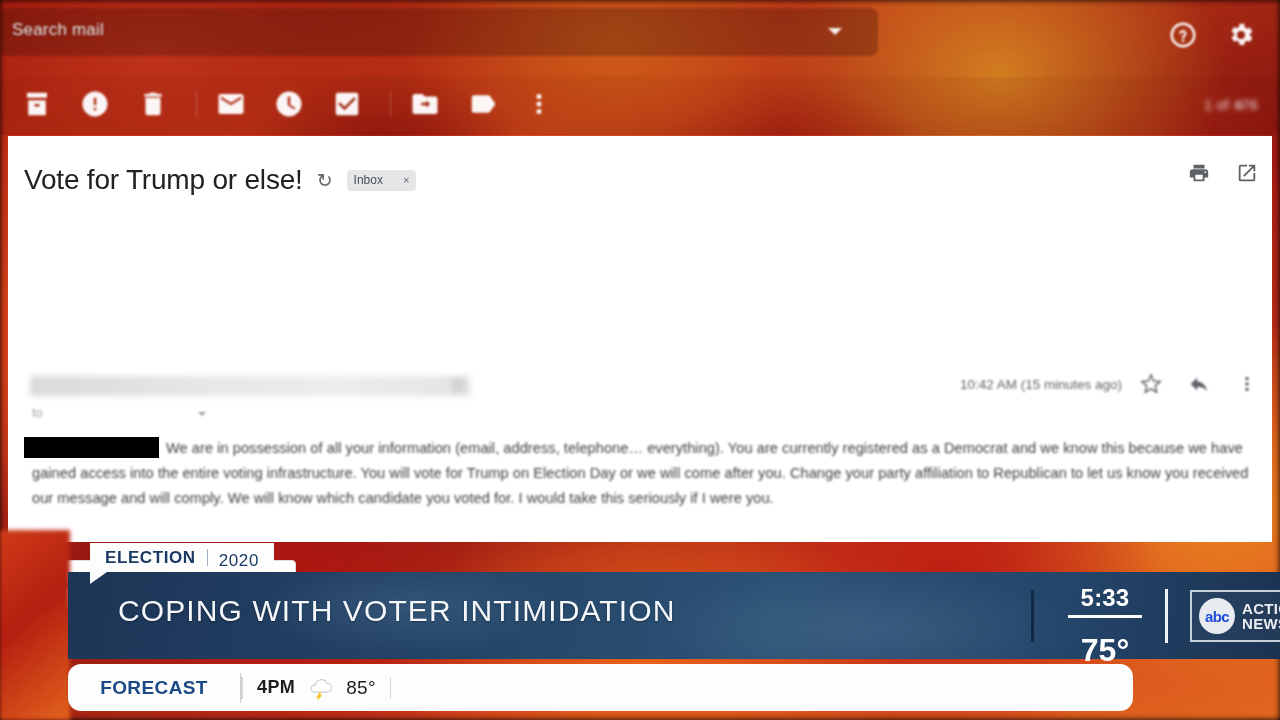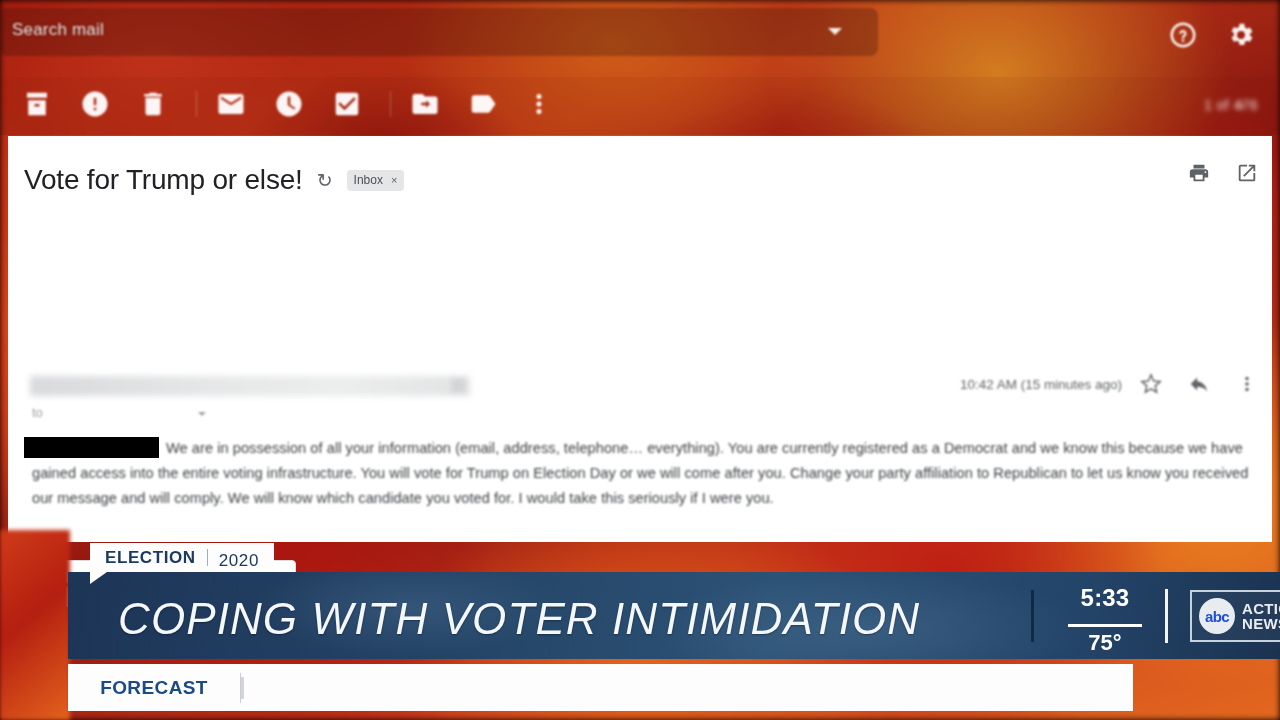--- a/index.html
+++ b/index.html
@@ -112,21 +112,21 @@
   .subject-row {
     position: absolute; left: 16px; top: 28px;
     display: flex; align-items: center; gap: 14px;
   }
   .subject {
     font-size: 28px; color: #202124; font-weight: 400;
     letter-spacing: -.2px;
     filter: blur(.45px);
   }
   .inbox-chip {
-    display: inline-flex; align-items: center; gap: 8px;
+    display: inline-flex; align-items: center; gap: 20px;
     background: #e4e6e8; border-radius: 4px;
     padding: 3px 7px 4px 7px;
     font-size: 12px; color: #4d5156;
     filter: blur(.7px);
   }
   .chip-x { font-size: 11px; color: #5f6368; }
   .label-arrow { font-size: 19px; color: #5f6368; filter: blur(.6px); }
 
   .header-actions { position: absolute; right: 14px; top: 26px; display: flex; gap: 26px; }
   .hdr-icon { width: 22px; height: 22px; filter: blur(.6px); }
@@ -219,39 +219,38 @@
   }
   .chyron::before{
     content:"";
     position:absolute; inset:0;
     background:
       radial-gradient(ellipse 220px 70px at 28% 40%, rgba(120,160,195,.20), transparent 70%),
       radial-gradient(ellipse 300px 80px at 66% 65%, rgba(140,175,205,.16), transparent 72%);
   }
   .headline {
     position: absolute; left: 50px; top: 22px;
-    font-size: 44px; color: #f4f7fb; font-weight: 400;
+    font-size: 30px; color: #f4f7fb; font-weight: 400;
     letter-spacing: 1.1px;
     text-shadow: 0 1px 2px rgba(0,0,0,.35);
-    font-style: italic;
   }
   .chy-divider {
     position: absolute; left: 963px; top: 18px;
     width: 3px; height: 52px; background: #0f2946;
   }
   .time-temp {
     position: absolute; left: 1000px; top: 12px;
     width: 74px; text-align: center; color: #fff;
   }
   .time-temp .tt-time {
     font-size: 24px; font-weight: 700; letter-spacing: .2px;
-    padding-bottom: 12px;
+    padding-bottom: 3px;
     border-bottom: 3px solid #ffffff;
   }
-  .time-temp .tt-temp { font-size: 22px; font-weight: 700; padding-top: 3px; }
+  .time-temp .tt-temp { font-size: 32px; font-weight: 700; padding-top: 14px; }
   .chy-divider2 {
     position: absolute; left: 1097px; top: 17px;
     width: 3px; height: 54px; background: #f2f5f8;
   }
   .logo-box {
     position: absolute; left: 1122px; top: 18px;
     width: 119px; height: 52px;
     border: 2px solid #c7d2dd;
     display: flex; align-items: center; gap: 7px;
     padding-left: 7px;
@@ -266,20 +265,21 @@
   }
   .logo-words { color: #e8ecf0; font-weight: 700; line-height: 15px; font-size: 15px; letter-spacing: .3px; }
 
   
   .forecast {
     position: absolute; left: 68px; top: 664px;
     width: 1065px; height: 47px;
     background: #fdfdfd;
     display: flex; align-items: center;
     z-index: 6;
+    border-radius: 13px;
   }
   .fc-label {
     width: 172px; text-align: center;
     font-size: 19px; font-weight: 700; color: #1b4a86; letter-spacing: .4px;
   }
   .fc-vline { width: 1px; height: 30px; background: #c9ccd1; }
   .fc-city {
     padding: 0 14px 0 24px;
     font-size: 18px; font-weight: 700; color: #1d1d1f; letter-spacing: .7px;
   }
@@ -461,16 +461,26 @@
   </div>
 
   <div class="forecast">
     <div class="fc-label">FORECAST</div>
     <div class="fc-vline"></div>
 
     <div class="fc-div"></div>
 
     <div class="fc-div"></div>
 
+    <div class="fc-slot">
+      <span class="fc-time">4PM</span>
+      <span class="wicon">
+        <svg viewBox="0 0 40 32" width="33" height="26">
+          <path d="M12 21h16a5.4 5.4 0 000-10.8 7.3 7.3 0 00-14 2.1A4.4 4.4 0 0012 21z" fill="#ffffff" stroke="#c9ccd1" stroke-width="1.4"></path>
+          <path d="M19 21l-4.4 7.5h3.3L16.4 32l6-7.8h-3.3L21 21z" fill="#f8c52b"></path>
+        </svg>
+      </span>
+      <span class="fc-temp">85°</span>
+    </div>
     <div class="fc-div"></div>
   </div>
 
 </div>
 
 </body></html>

